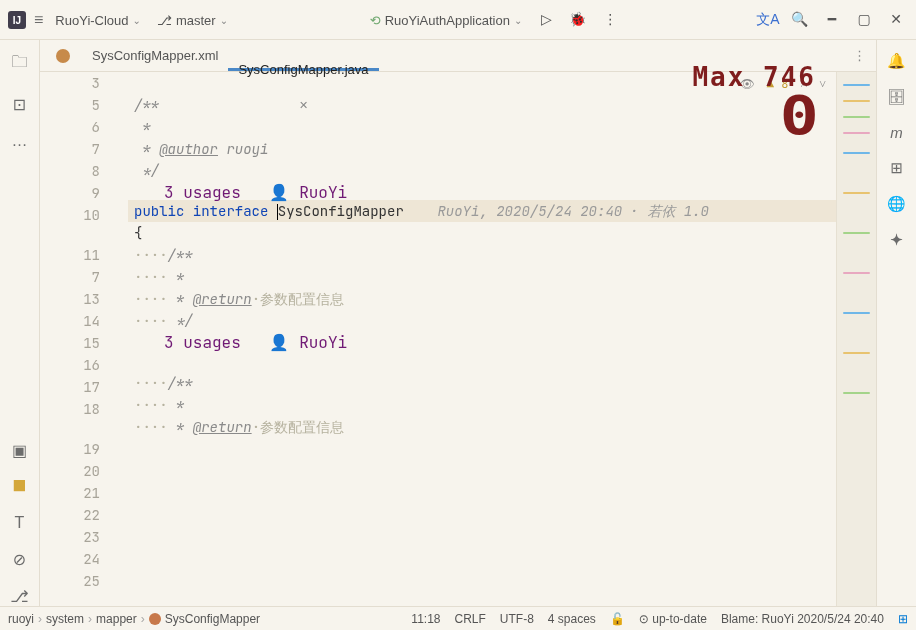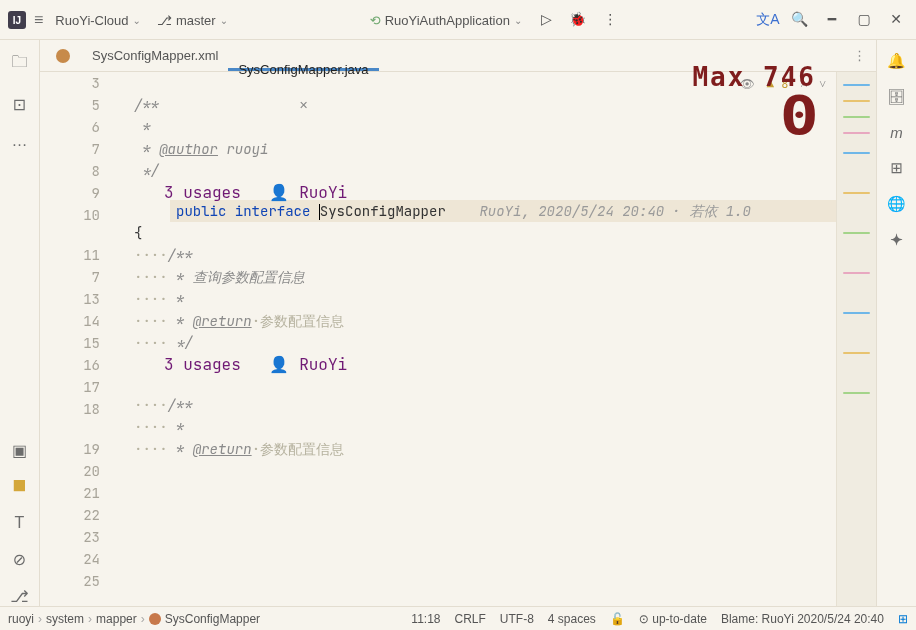--- a/index.html
+++ b/index.html
@@ -22,21 +22,21 @@
 .tab.active { border-bottom: 3px solid #4a88c7; color: #222; flex-direction: column; }
 .tab .tabicon { width: 14px; height: 14px; background: #c7784a; border-radius: 50%; display: inline-block; }
 .tab .close { font-size: 11px; color: #888; }
 .tabbar .tabspacer { flex: 1; }
 .tabbar .tabmore { padding: 0 10px; color: #888; cursor: pointer; }
 .editor { display: flex; flex: 1; position: relative; font-family: "JetBrains Mono", Consolas, monospace; font-size: 14px; min-height: 0; overflow: hidden; }
 .gutter { width: 70px; text-align: right; color: #a8a499; padding-right: 10px; user-select: none; }
 .gutter .ln { height: 22px; line-height: 22px; position: relative; }
 .code { flex: 1; position: relative; }
 .codeline { height: 22px; line-height: 22px; white-space: pre; padding-left: 6px; }
-.codeline.current { background: #eee6d6; margin-left: 42px; }
+.codeline.current { background: #eee6d6; }
 .kw { color: #1045b5; }
 .cmt { color: #8a8a8a; font-style: italic; }
 .ann { color: #8a8a8a; font-style: italic; text-decoration: underline; }
 .type { color: #333; }
 .fn { color: #7a4a00; }
 .param { color: #333; font-style: italic; }
 .inlay { color: #9a9a9a; font-style: italic; }
 .dots { color: #b6b29f; }
 .hint { font-size: 16px; color: #701a75; padding-left: 36px; }
 .infoicons { position: absolute; top: 4px; right: 10px; display: flex; gap: 12px; align-items: center; color: #888; font-size: 12px; }
@@ -156,21 +156,20 @@
           </div>
           <div class="codeline"></div>
           <div class="codeline"><span class="cmt">/**</span></div>
           <div class="codeline"><span class="cmt"> *</span></div>
           <div class="codeline"><span class="cmt"> * </span><span class="ann">@author</span><span class="cmt"> ruoyi</span></div>
           <div class="codeline"><span class="cmt"> */</span></div>
           <div class="codeline hint" style="height:18px"><span>3 usages</span>   👤 <span>RuoYi</span></div>
           <div class="codeline current"><span class="kw">public</span><span class="kw"> interface </span><span class="cursorbar"></span><span class="type">SysConfigMapper</span>    <span class="inlay">RuoYi, 2020/5/24 20:40 · 若依 1.0</span></div>
           <div class="codeline"><span>{</span></div>
           <div class="codeline"><span class="dots">····</span><span class="cmt">/**</span></div>
-          <div class="codeline"><span class="dots">···· </span><span class="cmt">* 查询参数配置信息</span></div>
           <div class="codeline"><span class="dots">···· </span><span class="cmt">*</span></div>
           <div class="codeline"><span class="dots">···· </span><span class="cmt">* </span><span class="ann">@return</span><span class="dots">·参数配置信息</span></div>
           <div class="codeline"><span class="dots">···· </span><span class="cmt">*/</span></div>
           <div class="codeline hint" style="height:18px"><span>3 usages</span>   👤 <span>RuoYi</span></div>
           <div class="codeline"></div>
           <div class="codeline"><span class="dots">····</span><span class="cmt">/**</span></div>
           <div class="codeline"><span class="dots">···· </span><span class="cmt">*</span></div>
           <div class="codeline"><span class="dots">···· </span><span class="cmt">* </span><span class="ann">@return</span><span class="dots">·参数配置信息</span></div>
         </div>
         <div class="minimap">

